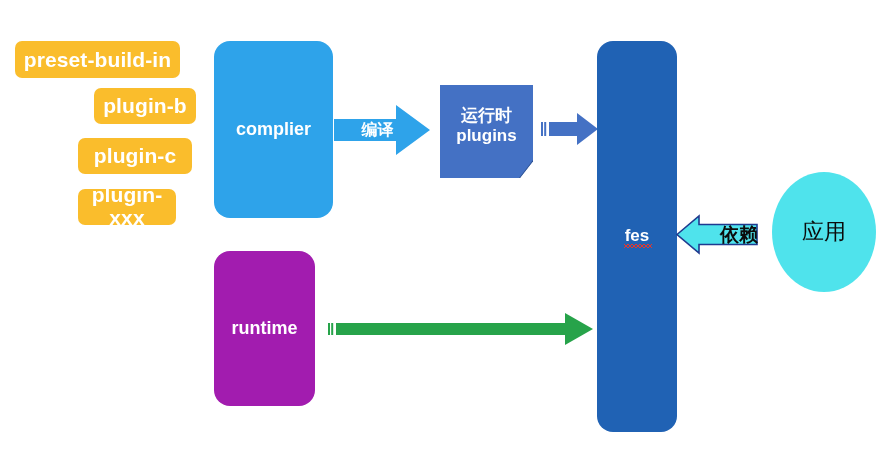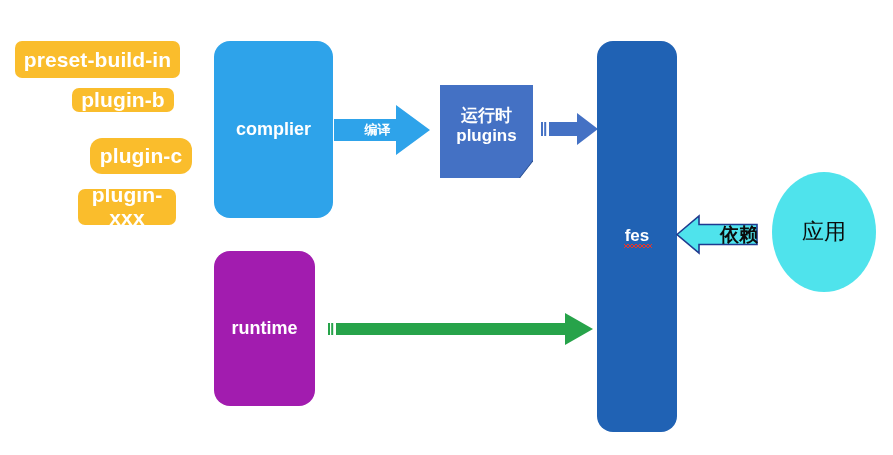--- a/index.html
+++ b/index.html
@@ -117,21 +117,21 @@
     height: 100%;
   }
   .arrow-label {
     position: absolute;
     top: 0; left: 0;
     width: 100%;
     height: 100%;
     display: flex;
     align-items: center;
     justify-content: center;
-    font-size: 13px;
+    font-size: 16px;
     font-weight: 600;
     pointer-events: none;
   }
   .lbl-white { color: #ffffff; }
   .lbl-black { color: #0b0b0b; font-size: 19px; }
 
   
   .ellipse {
     border-radius: 50%;
     background: #4fe3ec;
@@ -141,25 +141,25 @@
 </style>
 </head>
 <body>
 
 <div id="canvas">
 
   <div class="node chip" style="left:15px; top:41px; width:165px; height:37px;">
     <span class="chip-wrap">preset-build-in</span>
   </div>
 
-  <div class="node chip" style="left:72px; top:88px; width:102px; height:24px;">
+  <div class="node chip" style="left:94px; top:88px; width:102px; height:36px;">
     <span class="chip-wrap">plugin-b</span>
   </div>
 
-  <div class="node chip" style="left:90px; top:138px; width:102px; height:36px;border-radius:12px;">
+  <div class="node chip" style="left:78px; top:138px; width:114px; height:36px;">
     <span class="chip-wrap">plugin-c</span>
   </div>
 
   <div class="node chip" style="left:78px; top:189px; width:98px; height:36px; overflow:visible;">
     <span class="chip-overflow">
       <span class="ln1">plugin-</span><br>
       <span class="ln2">xxx</span>
     </span>
   </div>
 

